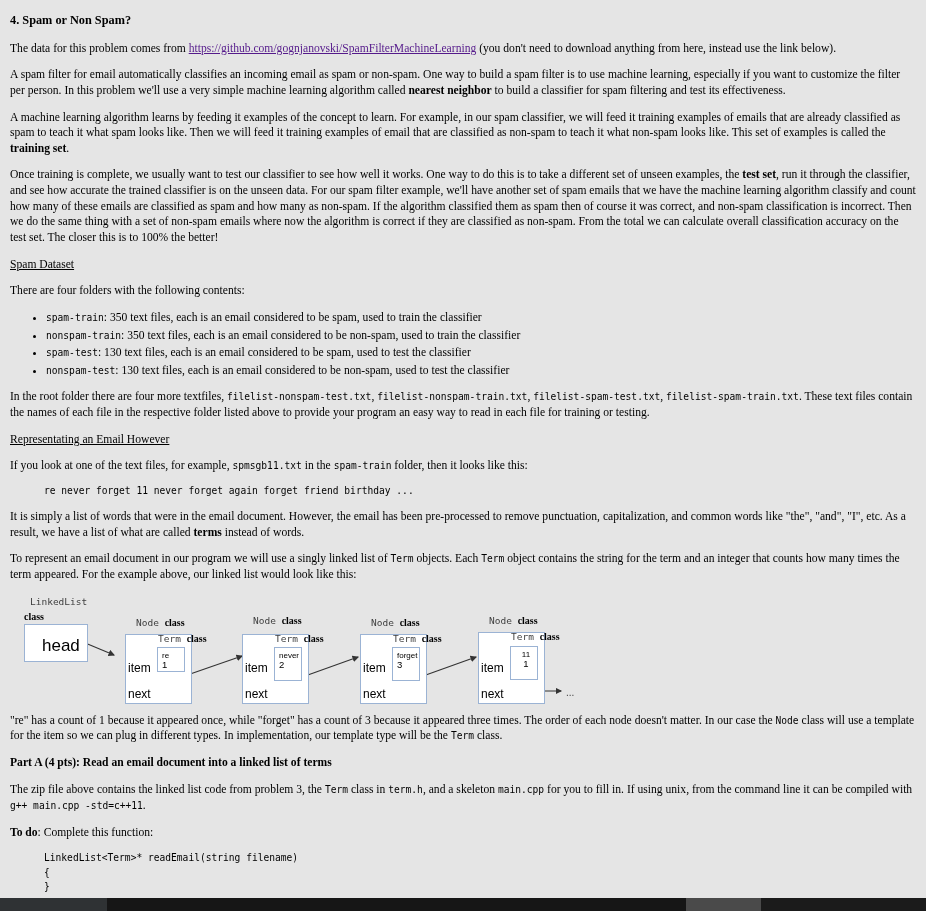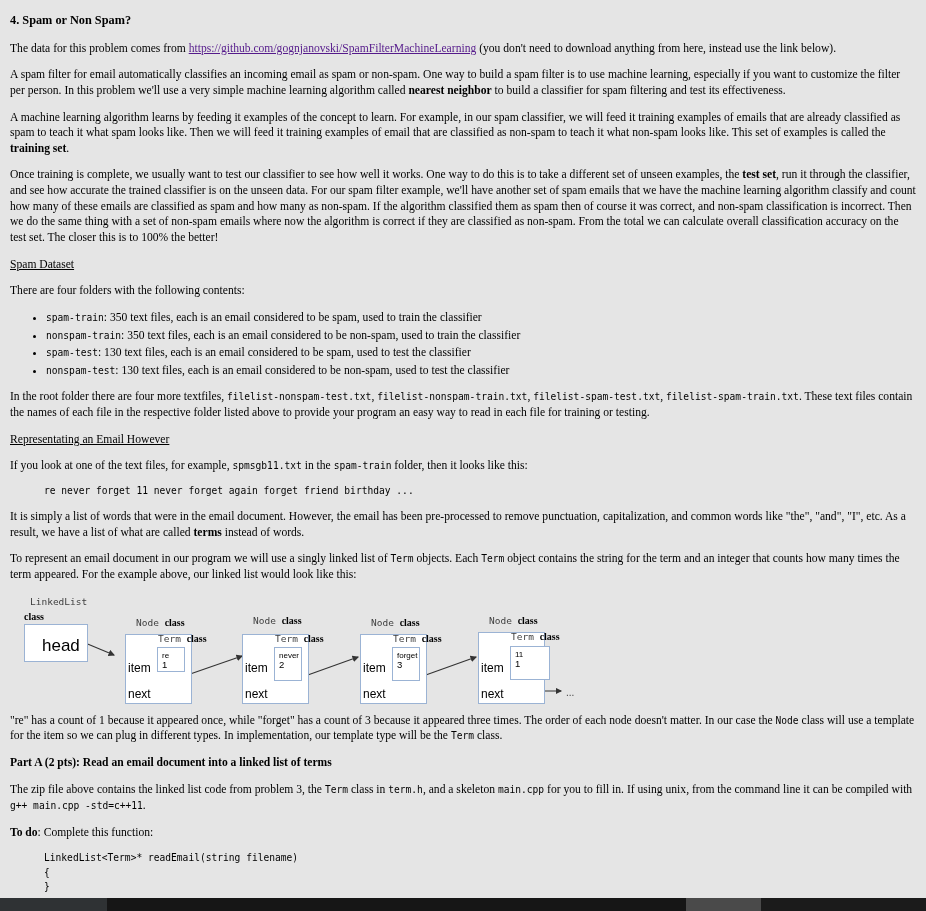--- a/index.html
+++ b/index.html
@@ -252,31 +252,31 @@
     <div class="term-box" style="left:382px; top:53px; width:28px; height:34px;">
       <div class="term-word">forget</div>
       <div class="term-count">3</div>
     </div>
 
     <div class="dg-label" style="left:479px; top:20px;"><span>Node</span> <span class="dg-class-word">class</span></div>
     <div class="node-box" style="left:468px; top:38px; width:67px; height:72px;"></div>
     <div class="dg-label" style="left:501px; top:36px;"><span>Term</span> <span class="dg-class-word">class</span></div>
     <div class="slot" style="left:471px; top:66px;">item</div>
     <div class="slot" style="left:471px; top:92px;">next</div>
-    <div class="term-box" style="left:500px; top:52px; width:40px; height:34px;">
+    <div class="term-box" style="left:500px; top:52px; width:28px; height:34px;text-align:center;">
       <div class="term-word">11</div>
       <div class="term-count">1</div>
     </div>
 
     <div class="ellipsis" style="left:556px; top:92px;">...</div>
   </div>
 
   <p class="para"><span>"re" has a count of 1 because it appeared once, while "forget" has a count of 3 because it appeared three times. The order of each node doesn't matter. In our case the </span><code class="mono">Node</code><span> class will use a template for the item so we can plug in different types. In implementation, our template type will be the </span><code class="mono">Term</code><span> class.</span></p>
 
-  <p class="para" style="margin-bottom:12px;"><b>Part A (2 pts): Read an email document into a linked list of terms</b></p>
+  <p class="para" style="margin-bottom:12px;"><b>Part A (4 pts): Read an email document into a linked list of terms</b></p>
 
   <p class="para"><span>The zip file above contains the linked list code from problem 3, the </span><code class="mono">Term</code><span> class in </span><code class="mono">term.h</code><span>, and a skeleton </span><code class="mono">main.cpp</code><span> for you to fill in. If using unix, from the command line it can be compiled with </span><code class="mono">g++ main.cpp -std=c++11</code><span>.</span></p>
 
   <p class="para"><b>To do</b><span>: Complete this function:</span></p>
 
   <pre class="codeblock">LinkedList&lt;Term&gt;* readEmail(string filename)
 {
 }</pre>
 
 </div>

